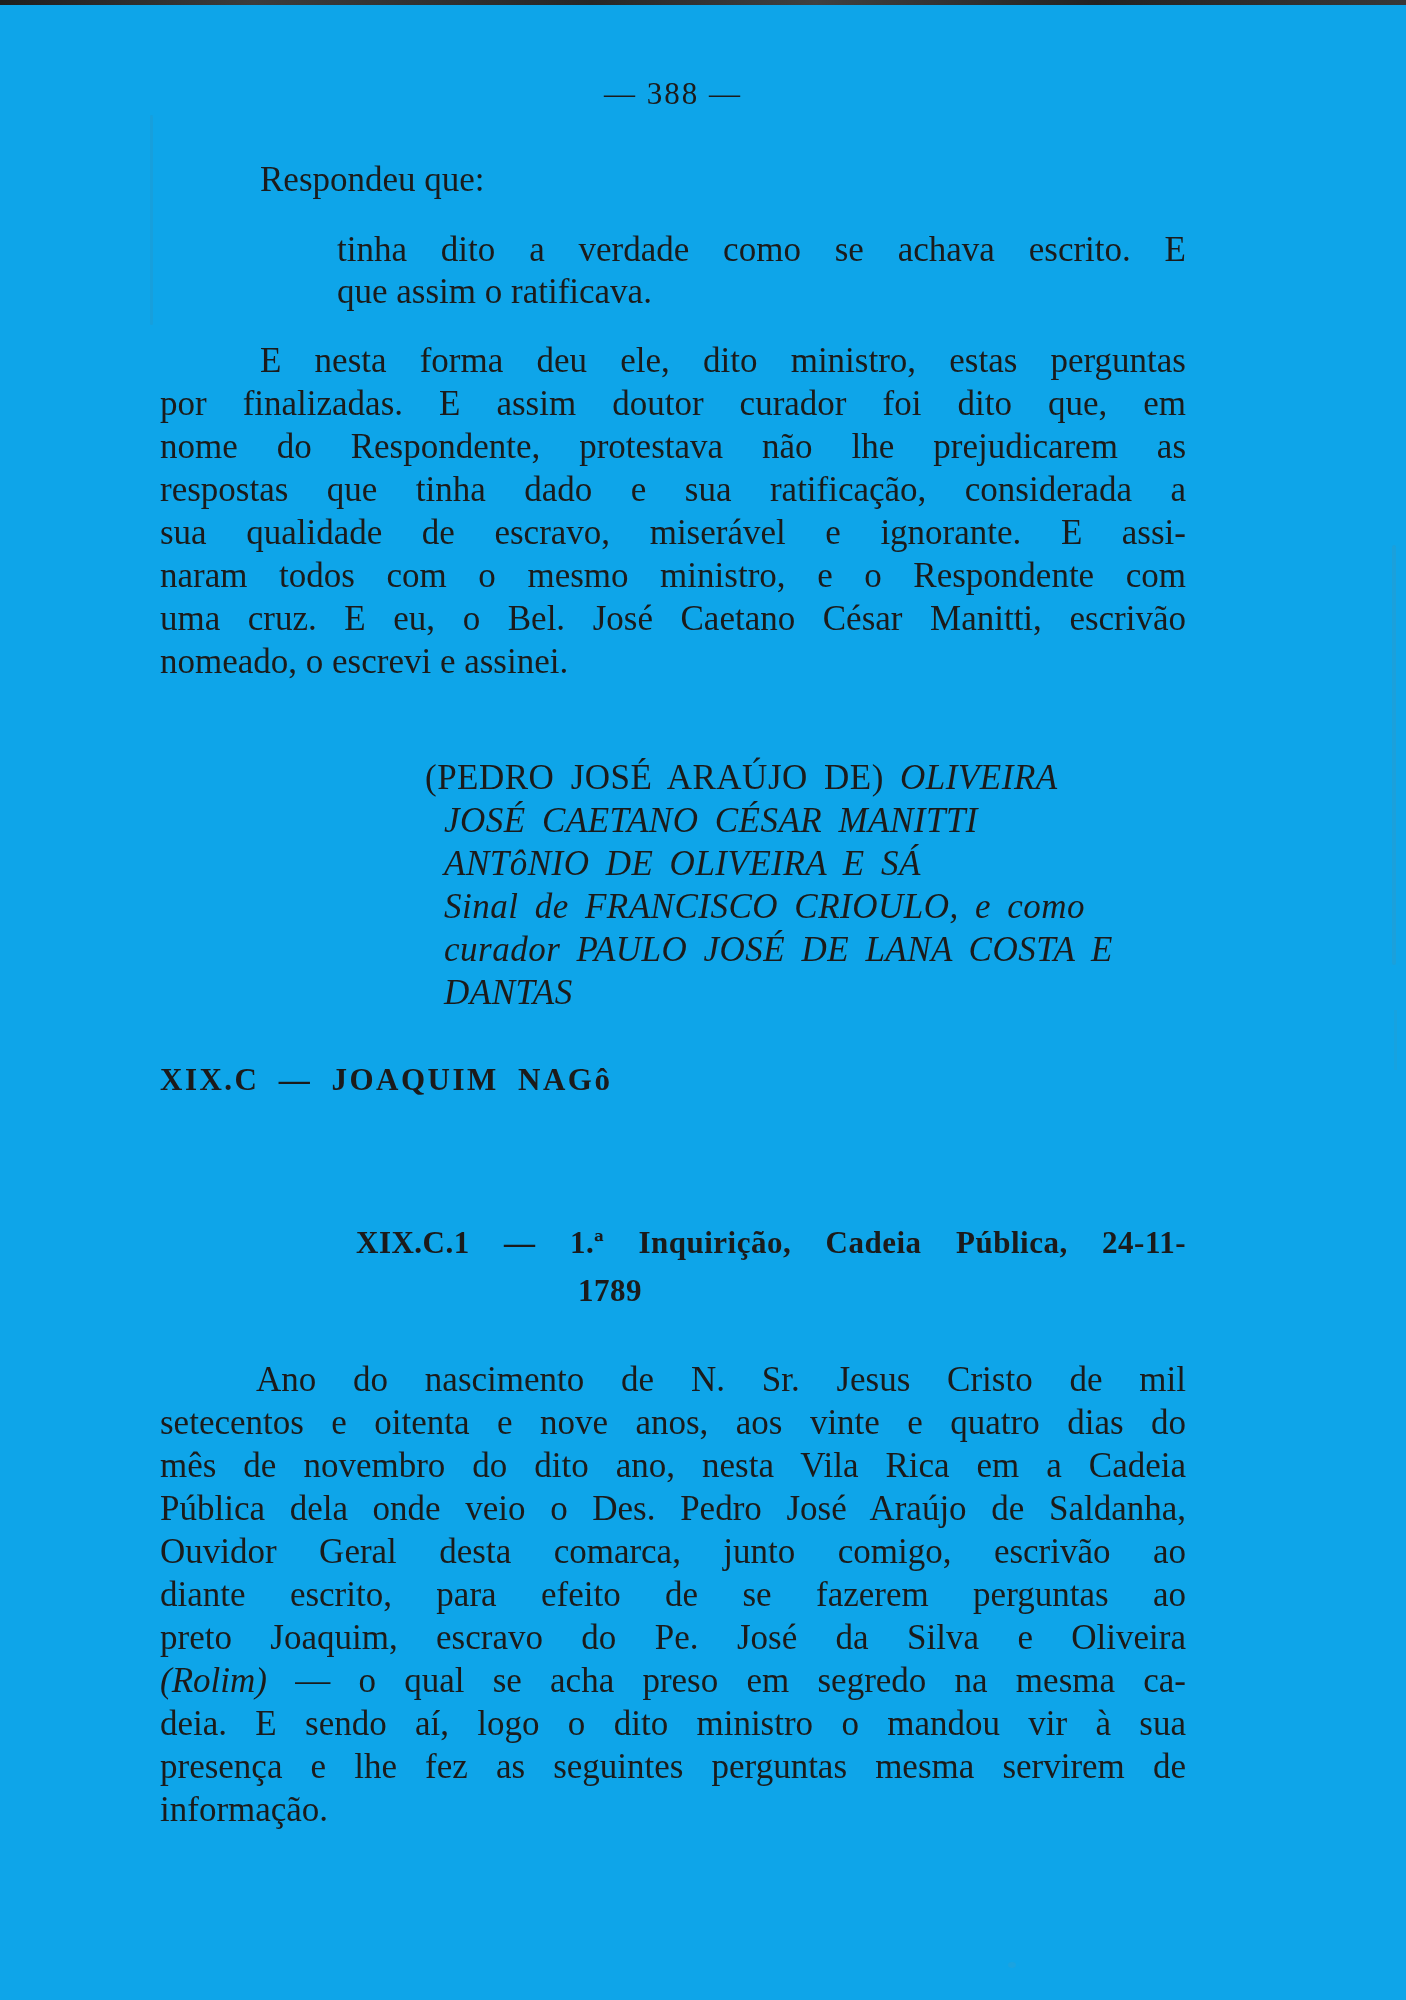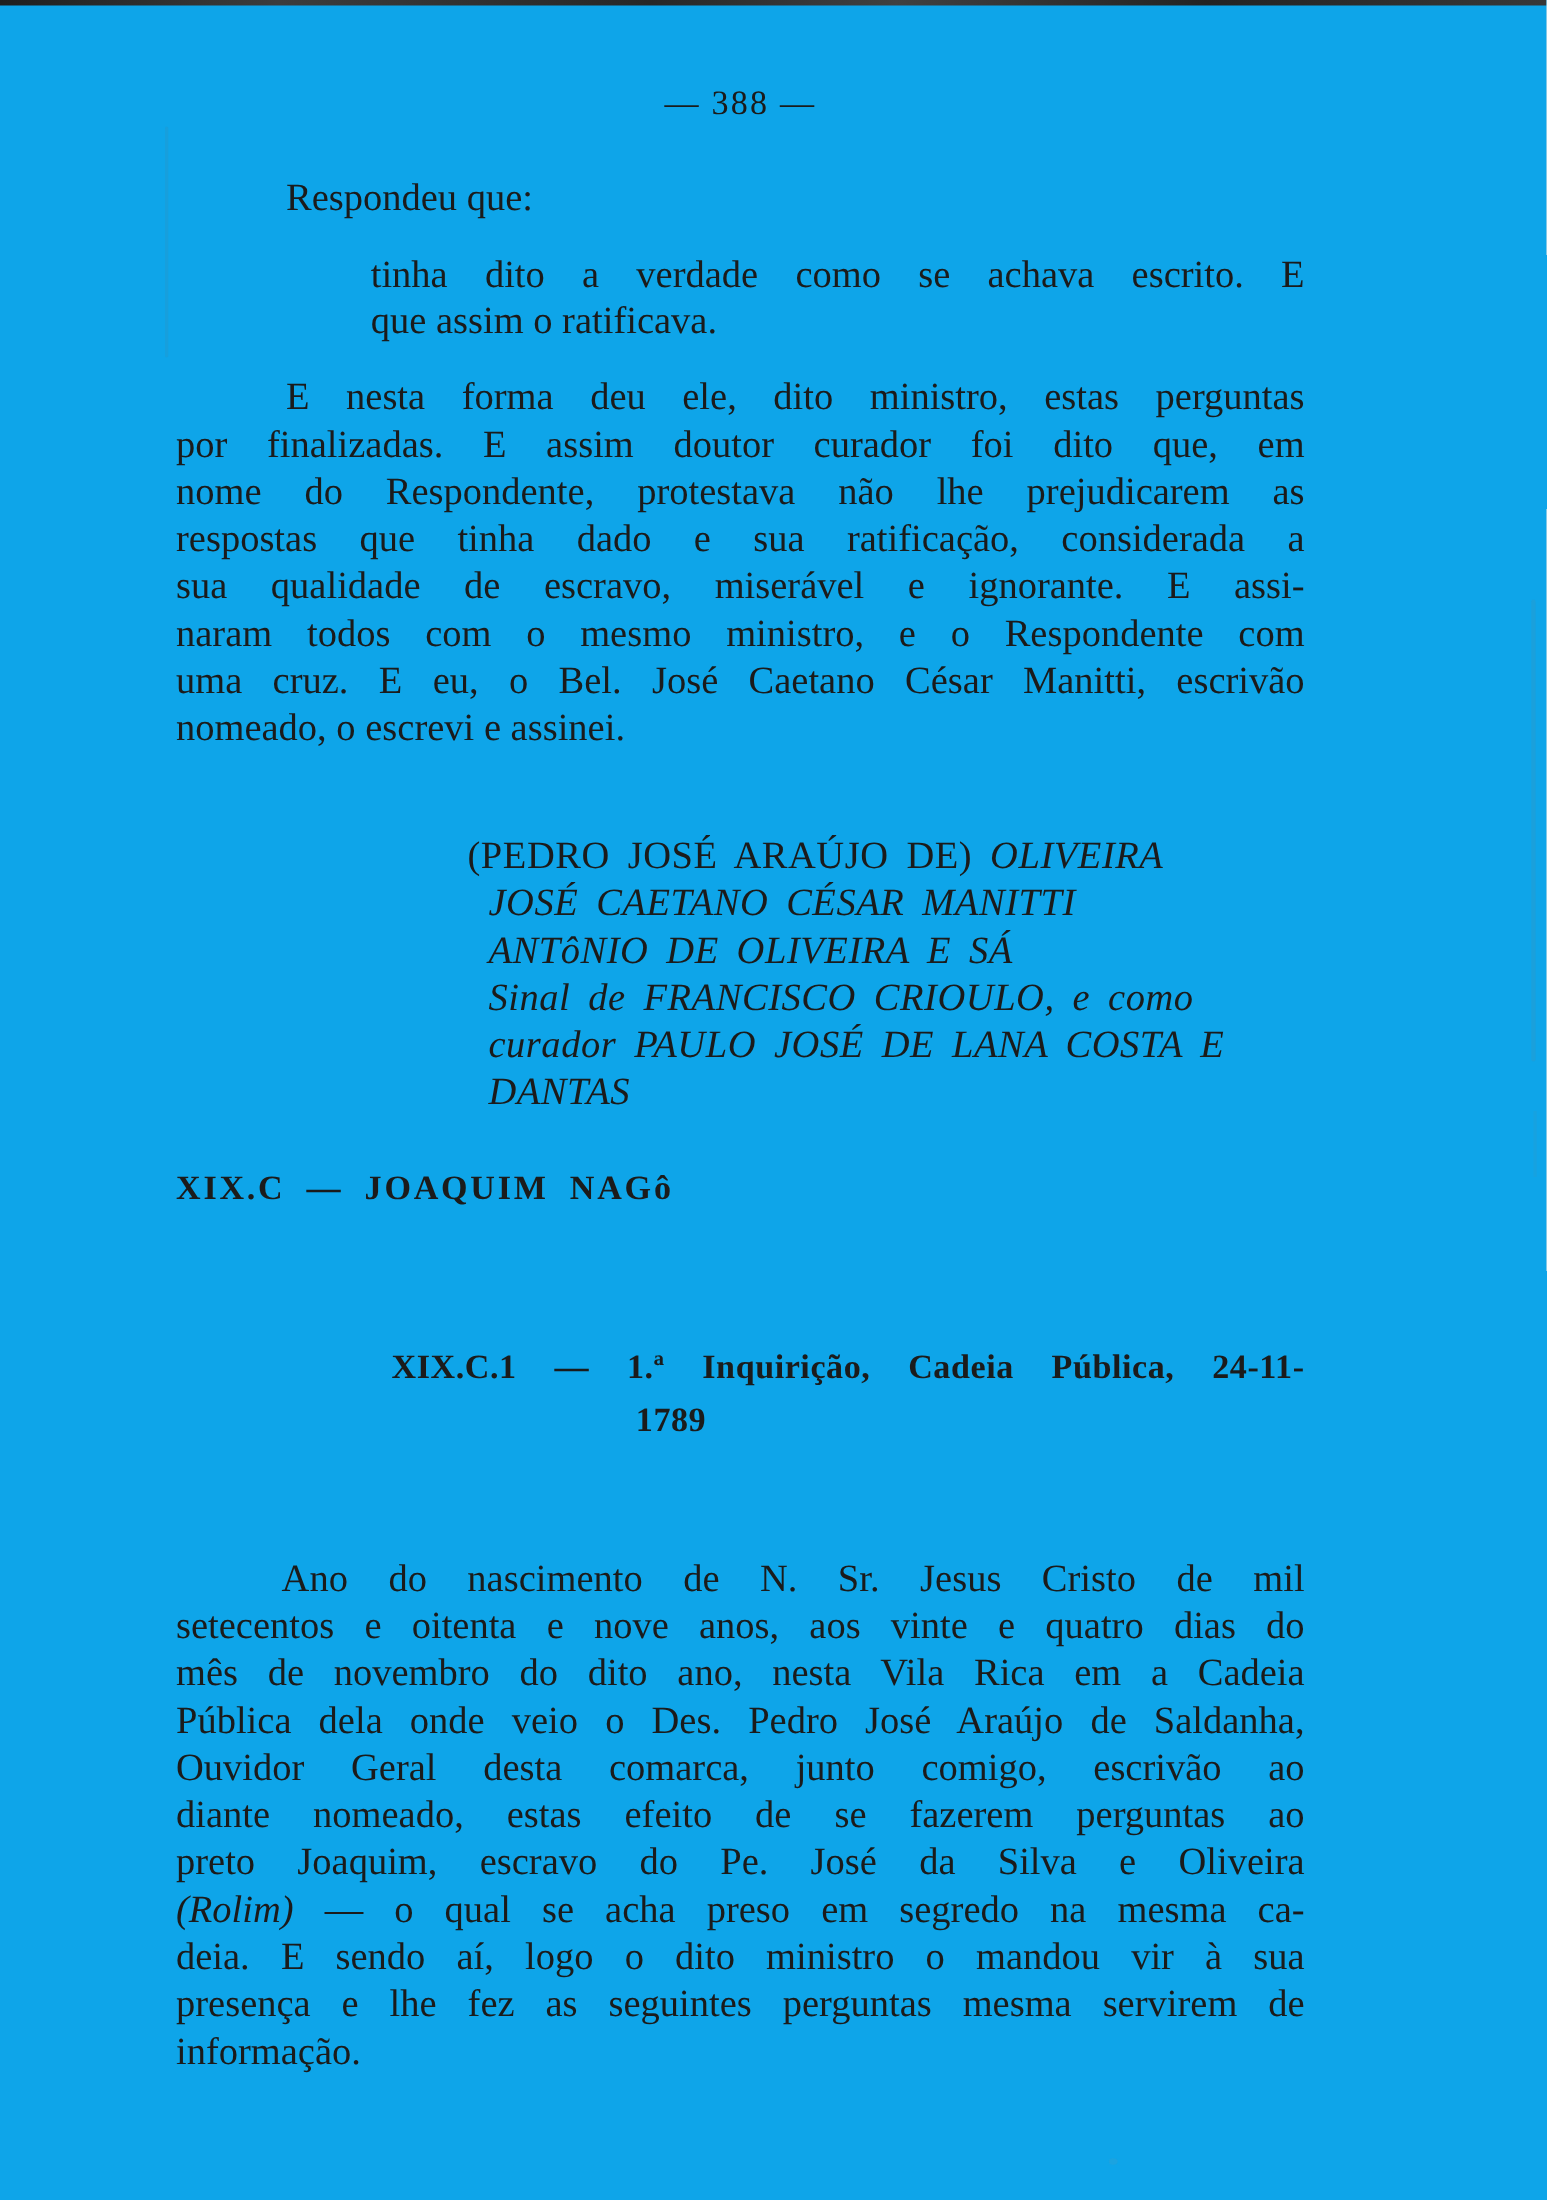--- a/index.html
+++ b/index.html
@@ -32,21 +32,21 @@
   #para1{position:absolute;top:339px;}
   #signature{position:absolute;top:756px;left:425px;width:761px;word-spacing:7px;letter-spacing:.5px;}
   #signature .hang{padding-left:19px;}
   #heading{
     position:absolute;top:1060px;
     font-weight:bold;font-size:31px;letter-spacing:2.5px;word-spacing:9px;line-height:40px;
   }
   #subheading{position:absolute;top:1219px;left:356px;width:830px;font-weight:bold;}
   #subheading .tline{font-size:31px;line-height:48px;letter-spacing:.5px;}
   #subheading .hang{padding-left:222px;}
-  #para2{position:absolute;top:1413px;}
+  #para2{position:absolute;top:1358px;}
   #para2 .indent{text-indent:96px;}
   .noise-l{position:absolute;left:150px;top:115px;width:3px;height:210px;background:rgba(110,110,110,.10);border-radius:2px;}
   .noise-r{position:absolute;left:1392px;top:545px;width:4px;height:420px;background:rgba(120,120,120,.12);border-radius:2px;}
   .speck1{position:absolute;left:1008px;top:1962px;width:8px;height:6px;background:rgba(150,150,150,.10);border-radius:50%;}
   .speck2{position:absolute;left:1394px;top:1010px;width:3px;height:60px;background:rgba(130,130,130,.08);}
 </style>
 </head>
 <body>
 
 <div class="page">
@@ -93,20 +93,20 @@
       <div class="tline just"><span>XIX.C.1 — 1.ª Inquirição, Cadeia Pública, 24-11-</span></div>
       <div class="tline hang"><span>1789</span></div>
     </div>
 
   <div id="para2" class="col">
       <div class="tline just indent"><span>Ano do nascimento de N. Sr. Jesus Cristo de mil</span></div>
       <div class="tline just"><span>setecentos e oitenta e nove anos, aos vinte e quatro dias do</span></div>
       <div class="tline just"><span>mês de novembro do dito ano, nesta Vila Rica em a Cadeia</span></div>
       <div class="tline just"><span>Pública dela onde veio o Des. Pedro José Araújo de Saldanha,</span></div>
       <div class="tline just"><span>Ouvidor Geral desta comarca, junto comigo, escrivão ao</span></div>
-      <div class="tline just"><span>diante nomeado, estas efeito de se fazerem perguntas ao</span></div>
+      <div class="tline just"><span>diante escrito, para efeito de se fazerem perguntas ao</span></div>
       <div class="tline just"><span>preto Joaquim, escravo do Pe. José da Silva e Oliveira</span></div>
       <div class="tline just"><span class="ital">(Rolim)</span><span> — o qual se acha preso em segredo na mesma ca-</span></div>
       <div class="tline just"><span>deia. E sendo aí, logo o dito ministro o mandou vir à sua</span></div>
       <div class="tline just"><span>presença e lhe fez as seguintes perguntas mesma servirem de</span></div>
       <div class="tline"><span>informação.</span></div>
     </div>
 </div>
 
 </body></html>

